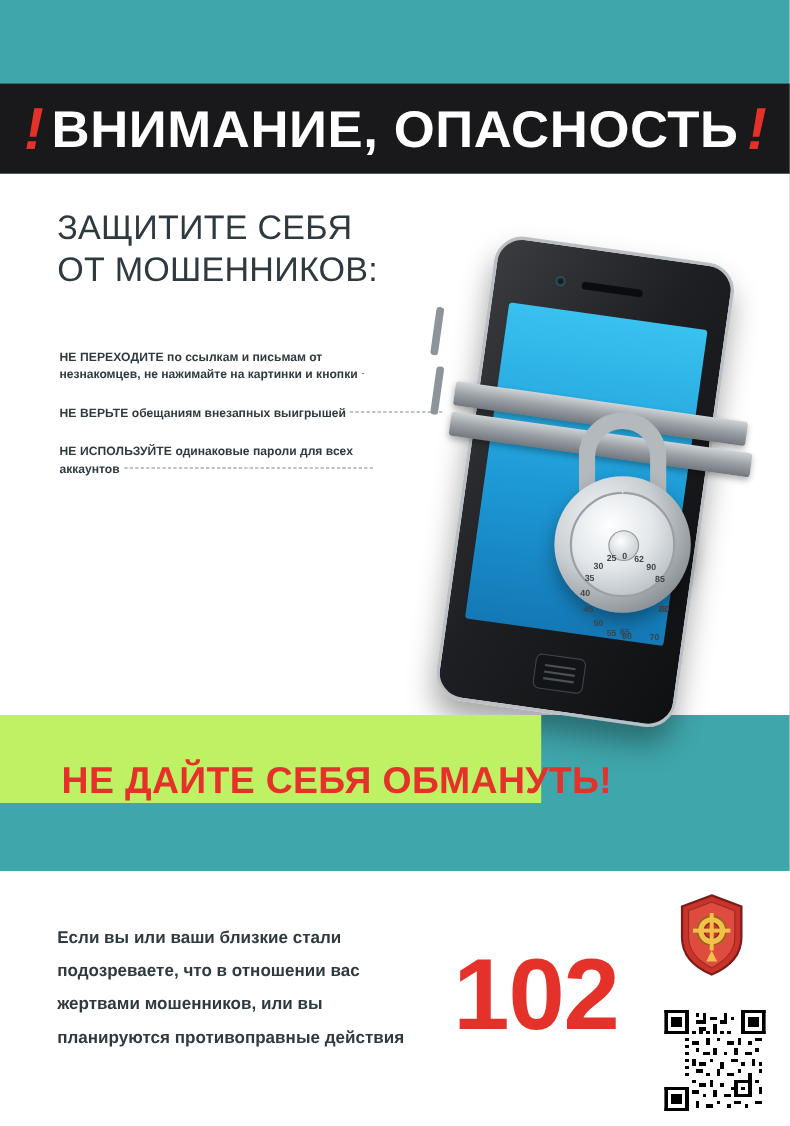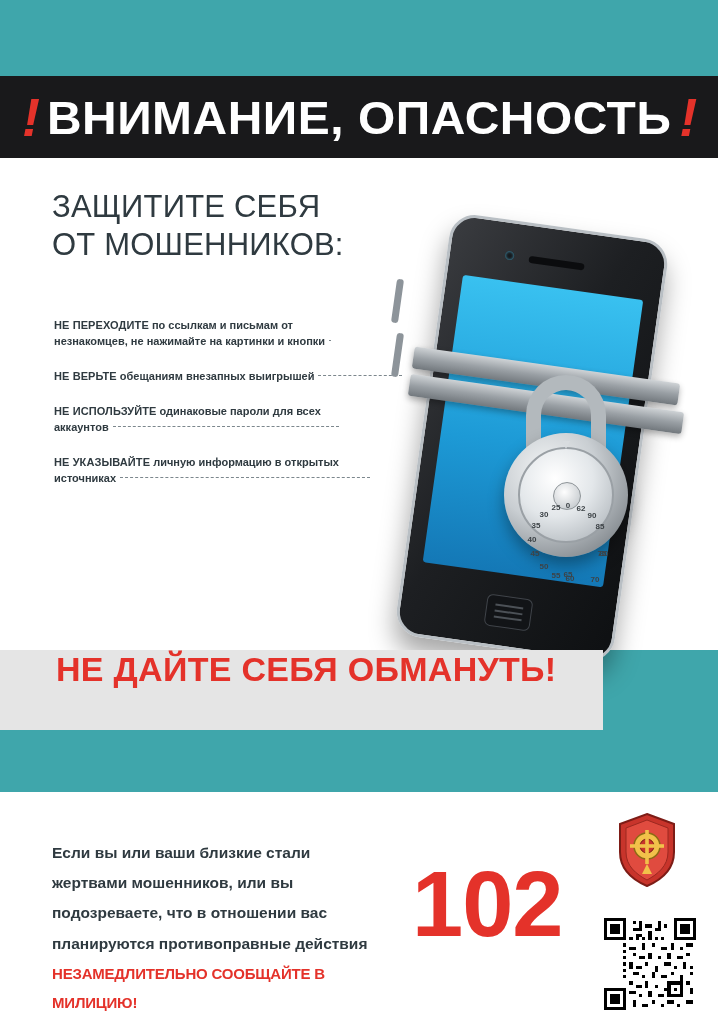--- a/index.html
+++ b/index.html
@@ -308,25 +308,25 @@
     height: 0;
     border-left: 4px solid transparent;
     border-right: 4px solid transparent;
     border-top: 8px solid #d8dcdf;
   }
   
   .slogan-band {
     position: absolute;
     left: 0;
     top: 650px;
-    width: 603px;
+    width: 492px;
     height: 80px;
-    background: #e5e5e5;
+    background: #bef264;
     display: flex;
-    align-items: flex-start;
+    align-items: flex-end;
   }
   .slogan {
     margin-left: 56px;
     color: #e4322a;
     font-family: "Liberation Sans", sans-serif;
     font-weight: bold;
     font-size: 34px;
     letter-spacing: 0.3px;
     white-space: nowrap;
   }
@@ -428,25 +428,20 @@
       <span class="lead">НЕ ВЕРЬТЕ</span>
       <span class="rest">обещаниям внезапных выигрышей</span><span class="dots d2"></span>
     </div>
 
     <div class="tip">
       <span class="lead">НЕ ИСПОЛЬЗУЙТЕ</span>
       <span class="rest">одинаковые пароли для всех</span><br>
       <span class="rest">аккаунтов</span><span class="dots d3"></span>
     </div>
 
-    <div class="tip">
-      <span class="lead">НЕ УКАЗЫВАЙТЕ</span>
-      <span class="rest">личную информацию в открытых</span><br>
-      <span class="rest">источниках</span><span class="dots d4"></span>
-    </div>
 
 
   </div>
 
   <div class="phone-wrap">
     <div class="phone">
       <div class="phone-cam"></div>
       <div class="phone-speaker"></div>
       <div class="phone-screen"></div>
       <div class="phone-home">
@@ -489,24 +484,23 @@
   </div>
 
   <div class="slogan-band">
     <div class="slogan">НЕ ДАЙТЕ СЕБЯ ОБМАНУТЬ!</div>
   </div>
 
   <div class="bottom"></div>
 
   <div class="bottom-text">
     <div>Если вы или ваши близкие стали</div>
+    <div>подозреваете, что в отношении вас</div>
     <div>жертвами мошенников, или вы</div>
-    <div>подозреваете, что в отношении вас</div>
     <div>планируются противоправные действия</div>
-    <div class="red">НЕЗАМЕДЛИТЕЛЬНО СООБЩАЙТЕ В МИЛИЦИЮ!</div>
   </div>
 
   <div class="phone-number">102</div>
 
   <div class="emblem">
     <svg width="62" height="76" viewBox="0 0 62 76">
       <path d="M31 2 L58 12 L58 40 C58 58 45 68 31 74 C17 68 4 58 4 40 L4 12 Z" fill="#c8342b" stroke="#7d1c16" stroke-width="2"></path>
       <path d="M31 8 L52 16 L52 40 C52 54 42 62 31 68 C20 62 10 54 10 40 L10 16 Z" fill="#e04b3f" stroke="#9c2820" stroke-width="1"></path>
       <circle cx="31" cy="34" r="13" fill="#f2c14a" stroke="#8c6b14" stroke-width="1.5"></circle>
       <circle cx="31" cy="34" r="7" fill="#c8342b" stroke="#7d1c16" stroke-width="1"></circle>

